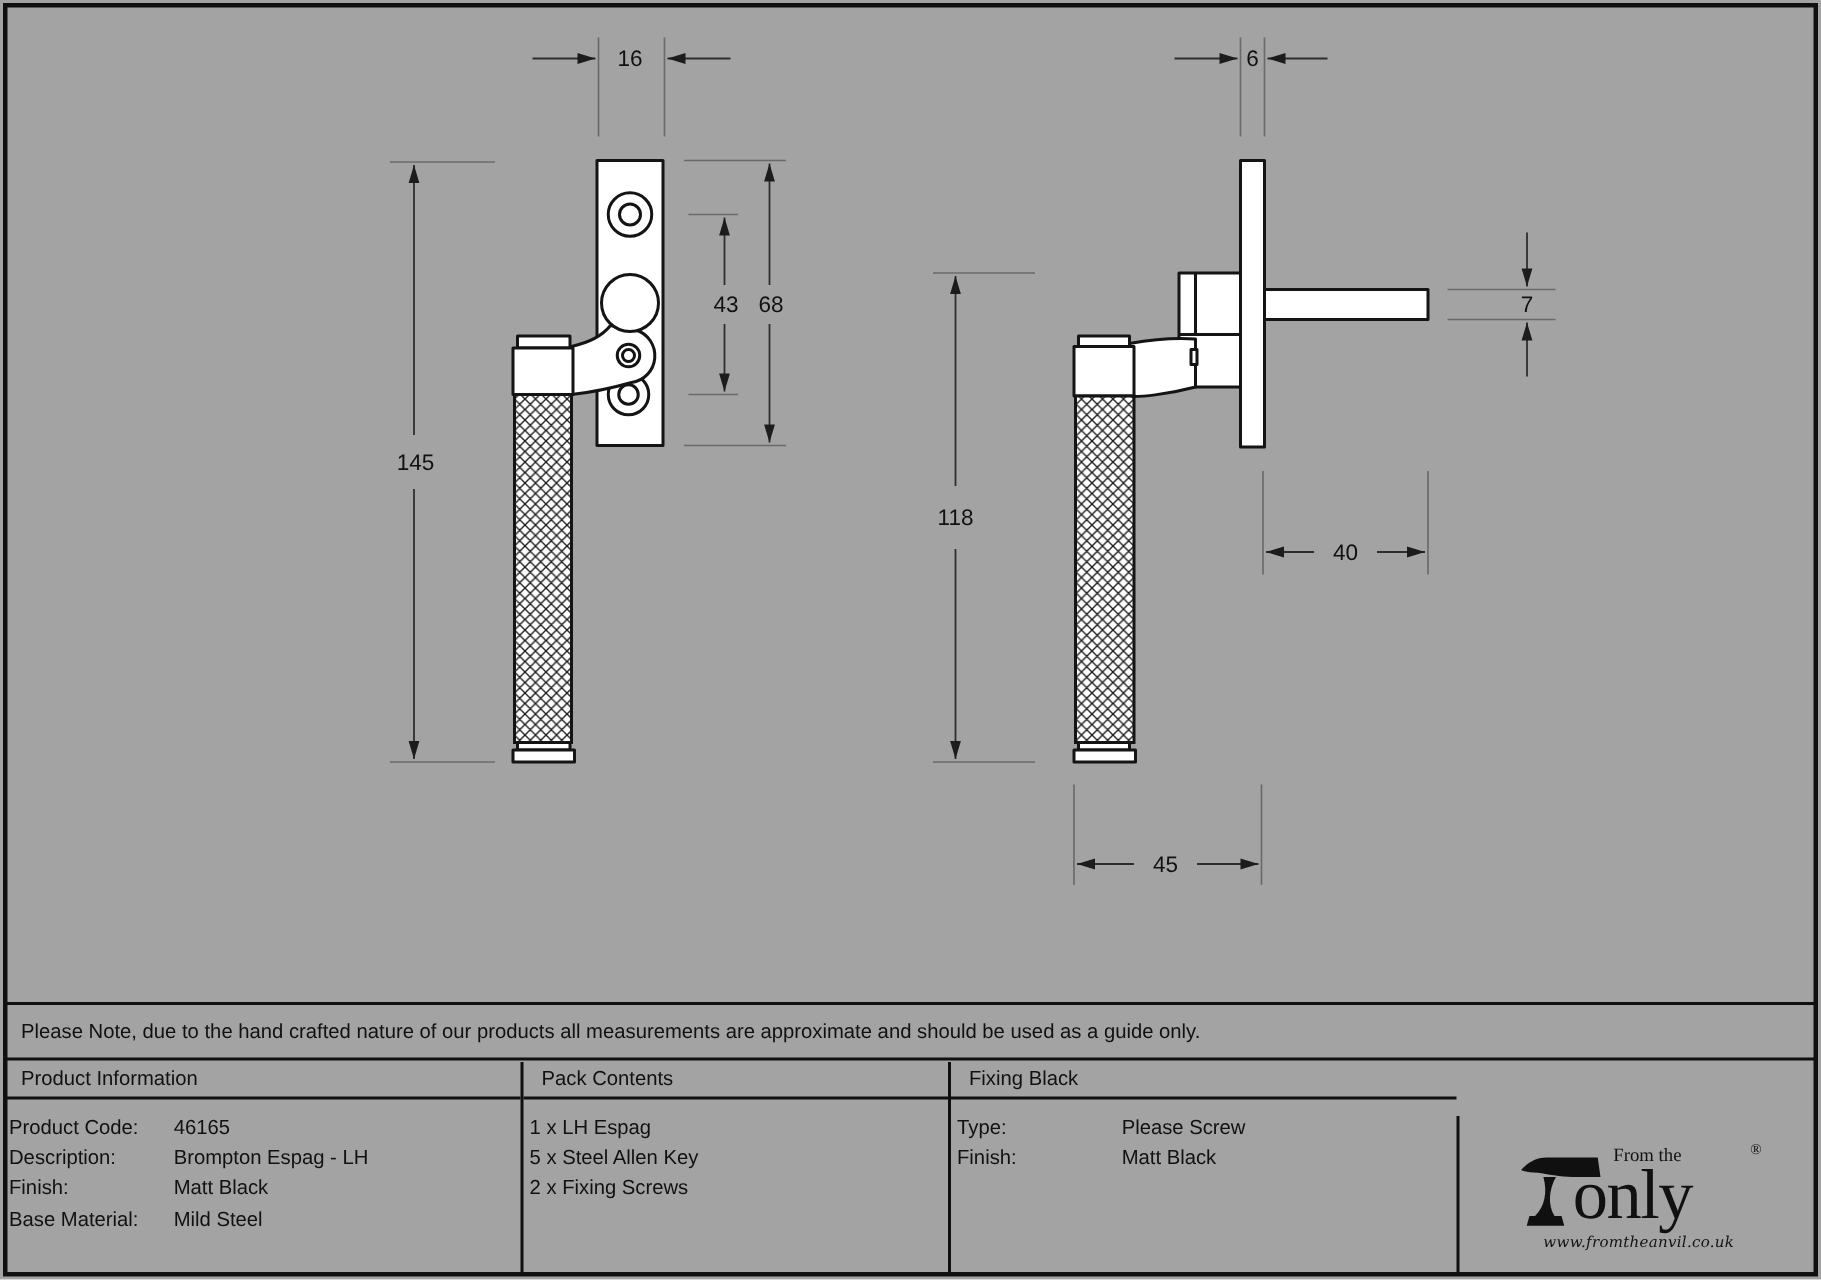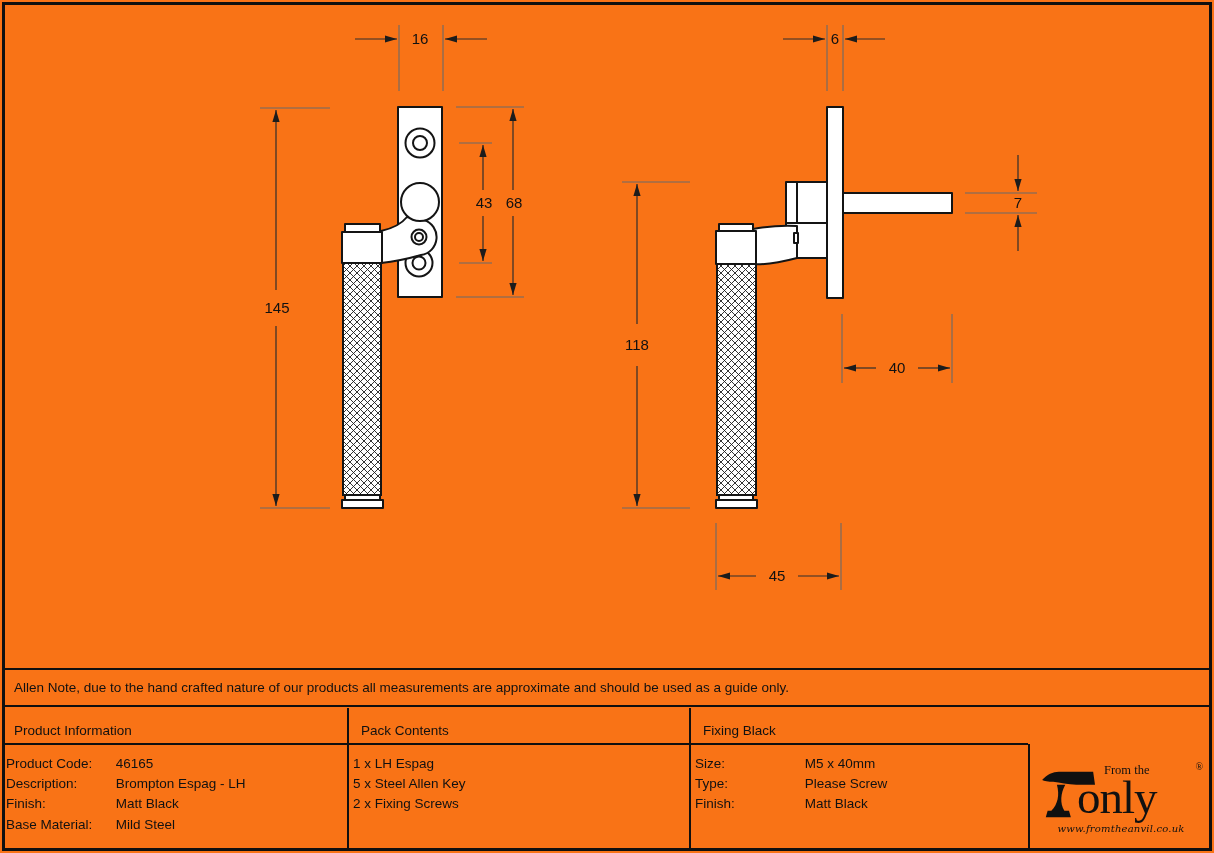--- a/index.html
+++ b/index.html
@@ -1,16 +1,16 @@
 <!DOCTYPE html>
 <html><head>
 <meta charset="utf-8">
 <style>
   html,body{margin:0;padding:0;background:#fff;}
-  .sheet{position:relative;width:1214px;height:853px;background:#f97316;overflow:hidden;
+  .sheet{position:relative;width:1214px;height:853px;background:#a3a3a3;overflow:hidden;
          font-family:"Liberation Sans",sans-serif;color:#111;}
   .frame{position:absolute;inset:2px;border:3px solid #101010;}
 
   
   .drawing{position:absolute;left:0;top:0;width:1214px;height:668px;}
   .part{fill:#ffffff;stroke:#141414;stroke-width:2;stroke-linejoin:round;}
   .partK{fill:url(#knurl);stroke:#141414;stroke-width:2;}
   .pline{stroke:#141414;stroke-width:2;fill:none;}
   .ext{stroke:#6a6a6a;stroke-width:1.1;fill:none;}
   .dim{stroke:#2e2e2e;stroke-width:1.2;fill:none;}
@@ -18,24 +18,24 @@
 
   
   .note-row{position:absolute;left:2px;right:2px;top:668px;height:34.5px;
             border-top:2.5px solid #101010;border-bottom:2.5px solid #101010;
             display:flex;align-items:center;padding-left:12px;font-size:13.5px;}
 
   
   .spec-table{position:absolute;left:2px;right:2px;top:707.5px;bottom:5px;display:flex;}
   .col{box-sizing:border-box;}
   .col-1{width:345px;}
-  .col-2{width:342px;border-left:2.5px solid #101010;}
+  .col-2{width:285px;border-left:2.5px solid #101010;}
   .col-3{width:339px;border-left:2.5px solid #101010;}
   .col-4{flex:1;border-left:2.5px solid #101010;display:flex;align-items:center;justify-content:center;margin-top:36px;}
-  .col-header{height:20px;border-bottom:2.5px solid #101010;padding:3px 0 0 12px;font-size:13.5px;margin-top:12px;}
+  .col-header{height:20px;border-bottom:2.5px solid #101010;padding:3px 0 0 12px;font-size:13.5px;}
   .col-body{padding:9px 0 0 4px;font-size:13.5px;}
   .spec-row{line-height:20.4px;white-space:nowrap;}
   .spec-label{display:inline-block;width:106px;}
 
   
   .logo{position:relative;width:162px;height:76px;}
   .logo-prefix{position:absolute;top:5px;left:64px;font-family:"Liberation Serif",serif;font-size:12.5px;}
   .anvil-glyph{position:absolute;left:0px;top:9px;width:58px;height:52px;}
   .logo-brand{position:absolute;left:37px;bottom:13px;line-height:1;font-family:"Liberation Serif",serif;
               font-size:47px;letter-spacing:-1px;}
@@ -153,21 +153,21 @@
 
       <line class="ext" x1="716" y1="523" x2="716" y2="590"></line>
       <line class="ext" x1="841" y1="523" x2="841" y2="590"></line>
       <line class="dim" x1="756" y1="576" x2="718" y2="576" marker-end="url(#ah)"></line>
       <line class="dim" x1="798" y1="576" x2="839" y2="576" marker-end="url(#ah)"></line>
       <text class="dimtext" x="777" y="581">45</text>
     </g>
   </svg>
 
   <div class="note-row">
-    <span>Allen Note, due to the hand crafted nature of our products all measurements are approximate and should be used as a guide only.</span>
+    <span>Please Note, due to the hand crafted nature of our products all measurements are approximate and should be used as a guide only.</span>
   </div>
 
   <div class="spec-table">
 
     <div class="col col-1">
       <div class="col-header">Product Information</div>
       <div class="col-body">
         <div class="spec-row">
           <span class="spec-label">Product Code:</span>
           <span class="spec-value">46165</span>
@@ -192,24 +192,20 @@
       <div class="col-body">
         <div class="spec-row">1 x LH Espag</div>
         <div class="spec-row">5 x Steel Allen Key</div>
         <div class="spec-row">2 x Fixing Screws</div>
       </div>
     </div>
 
     <div class="col col-3">
       <div class="col-header">Fixing Black</div>
       <div class="col-body">
-        <div class="spec-row">
-          <span class="spec-label">Size:</span>
-          <span class="spec-value">M5 x 40mm</span>
-        </div>
         <div class="spec-row">
           <span class="spec-label">Type:</span>
           <span class="spec-value">Please Screw</span>
         </div>
         <div class="spec-row">
           <span class="spec-label">Finish:</span>
           <span class="spec-value">Matt Black</span>
         </div>
       </div>
     </div>

